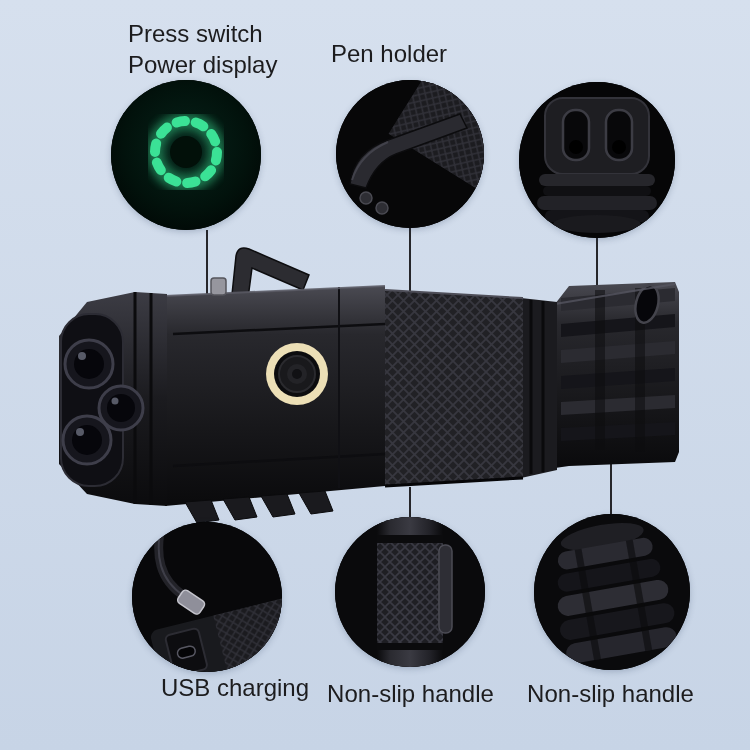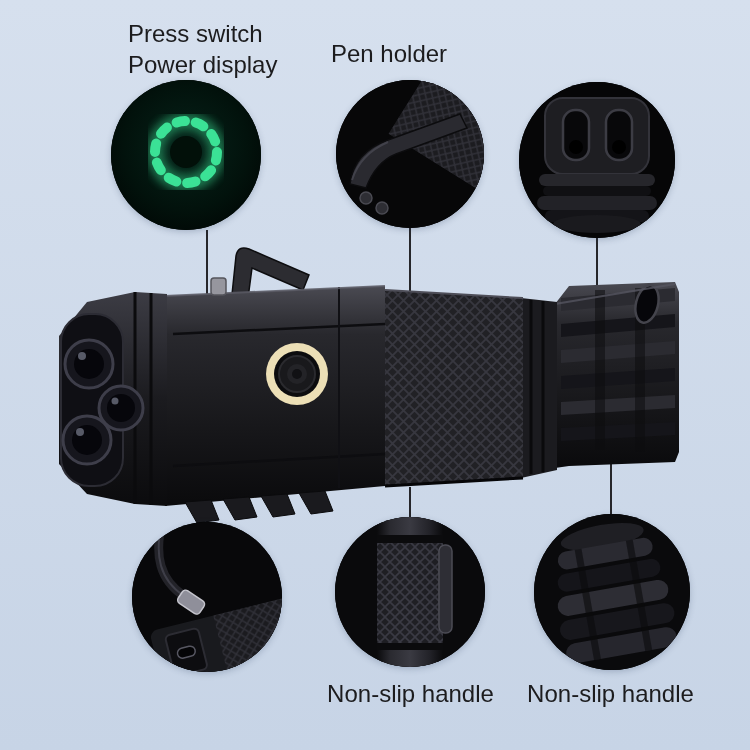--- a/index.html
+++ b/index.html
@@ -250,17 +250,18 @@
         <rect x="26" y="52" width="104" height="18" rx="9" fill="#15151a"></rect>
         <rect x="22" y="74" width="112" height="20" rx="10" fill="#2d2d34"></rect>
         <rect x="20" y="98" width="116" height="20" rx="10" fill="#17171c"></rect>
         <rect x="22" y="122" width="112" height="20" rx="10" fill="#26262d"></rect>
         <path d="M52,30 L52,142 M104,30 L104,142" stroke="#0b0b0d" stroke-width="7" opacity="0.6"></path>
       </g>
     </svg>
   </div>
 
   <div class="label centered" style="left:155px; top:672px; width:160px;">
+    <div>USB charging</div>
   </div>
   <div class="label centered" style="left:318px; top:678px; width:185px;"><span>Non-slip handle</span></div>
   <div class="label centered" style="left:518px; top:678px; width:185px;"><span>Non-slip handle</span></div>
 
 </div>
 
 </body></html>

